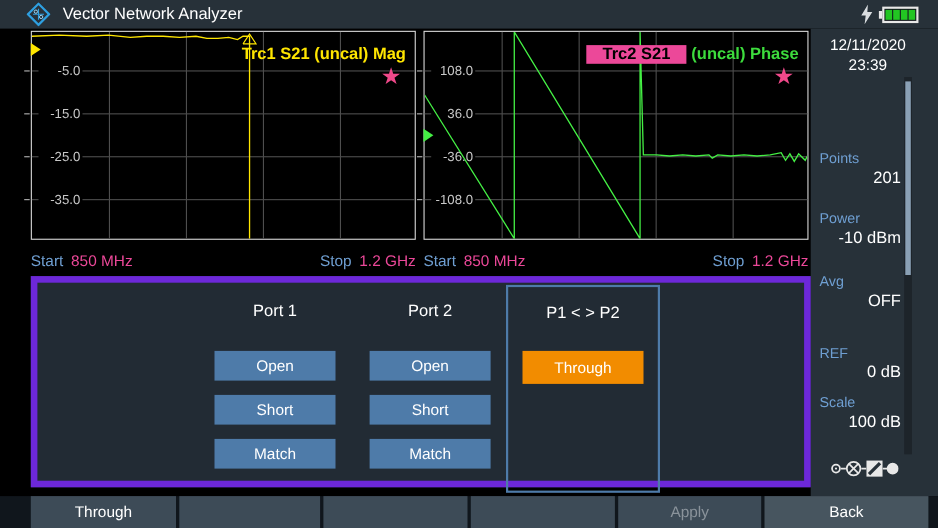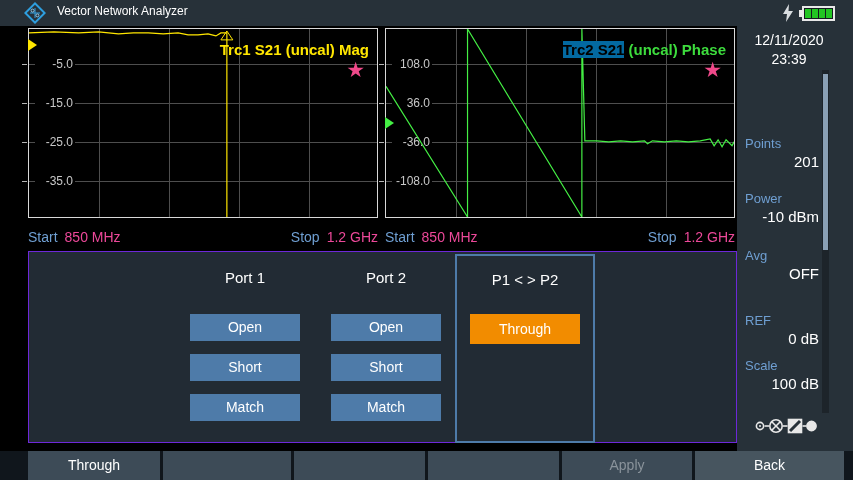--- a/index.html
+++ b/index.html
@@ -3,40 +3,40 @@
 <meta charset="utf-8">
 <style>
   html,body{margin:0;padding:0;background:#000;}
   *{box-sizing:border-box;}
   #screen{position:relative;width:853px;height:480px;background:#000;overflow:hidden;
           font-family:"Liberation Sans","DejaVu Sans",sans-serif;color:#f2f2f2;}
 
   
   .titlebar{position:absolute;left:0;top:0;width:853px;height:26px;background:#273139;}
   .logo{position:absolute;left:24px;top:2px;width:22px;height:22px;}
-  .title-text{position:absolute;left:57px;top:4px;font-size:12px;color:#ffffff;}
+  .title-text{position:absolute;left:57px;top:4px;font-size:15px;color:#ffffff;}
   .bolt{position:absolute;left:781px;top:4px;width:14px;height:18px;}
   .battery{position:absolute;left:799px;top:6px;width:36px;height:15px;}
   .bat-nub{position:absolute;left:0;top:4px;width:3px;height:7px;background:#e8e8e8;}
   .bat-body{position:absolute;left:3px;top:0;width:33px;height:15px;border:2px solid #e8e8e8;
             background:#141a1f;display:flex;gap:1px;padding:1px;}
   .bat-bar{flex:1;background:#22c522;}
 
   
   .chartbox{position:absolute;top:28px;width:350px;height:190px;background:#000;
             border:1px solid #d9d9d9;}
   .gv{position:absolute;top:0;width:1px;height:100%;background:#4e4e4e;}
   .gh{position:absolute;left:0;height:1px;width:100%;background:#4e4e4e;}
   .ytick{position:absolute;left:6px;width:40px;text-align:right;font-size:12px;
          color:#c8c8c8;background:#000;padding:0 2px;line-height:14px;}
   .otick{position:absolute;left:-7px;width:5px;height:1px;background:#b5b5b5;}
   .trace-svg{position:absolute;left:0;top:0;width:100%;height:100%;}
   .chart-header{position:absolute;right:8px;top:12px;font-size:15px;font-weight:bold;white-space:nowrap;}
   .hdr-left{color:#ffe600;}
-  .hdr-hl{background:#0369a1;color:#000;padding:0 0;}
+  .hdr-hl{background:#ec4899;color:#000;padding:0 15px;}
   .hdr-rest{color:#3ddc3d;margin-left:4px;}
   .star{position:absolute;right:12px;top:30px;font-size:21px;color:#f0498a;line-height:21px;}
   .ref-arrow{position:absolute;left:-1px;width:0;height:0;border-top:6px solid transparent;
              border-bottom:6px solid transparent;border-left:9px solid #ffe600;}
   .freq-row{position:absolute;top:227px;width:350px;height:20px;display:flex;
             justify-content:space-between;font-size:14px;line-height:20px;}
   .freq-lbl{color:#6f9fd2;margin-right:7px;}
   .freq-val{color:#ec4899;}
 
   
@@ -45,21 +45,21 @@
            color:#ffffff;line-height:19px;}
   .sb-item{position:absolute;left:8px;right:34px;}
   .sb-label{font-size:13px;color:#6f9fd2;line-height:16px;}
   .sb-value{font-size:15px;color:#ffffff;text-align:right;line-height:18px;margin-top:1px;}
   .sb-track{position:absolute;left:85px;top:44px;width:7px;height:343px;background:#1d242a;}
   .sb-thumb{position:absolute;left:86px;top:48px;width:5px;height:176px;background:#8aa0b5;}
   .cal-icon{position:absolute;left:18px;top:390px;}
 
   
   .panel{position:absolute;left:28px;top:251px;width:709px;height:192px;background:#222b34;
-         border:1px solid #6d28d9;}
+         border:6px solid #6d28d9;}
   .col-header{position:absolute;top:17px;width:110px;text-align:center;font-size:15px;color:#ffffff;}
   .cal-btn{position:absolute;width:110px;height:27px;background:#4e7ba9;color:#ffffff;
            font-size:14px;text-align:center;line-height:27px;cursor:pointer;}
   .p1p2-box{position:absolute;left:426px;top:2px;width:140px;height:189px;border:2px solid #4e7ba9;padding-left:23px;}
   .p1p2-header{position:absolute;top:15px;left:0;width:100%;text-align:center;font-size:15px;color:#ffffff;}
   .through-btn{position:absolute;left:13px;top:58px;width:110px;height:30px;background:#f28c00;
                color:#ffffff;font-size:14px;text-align:center;line-height:30px;cursor:pointer;}
 
   
   .softbar{position:absolute;left:0;top:451px;width:853px;height:29px;background:#10161c;}

